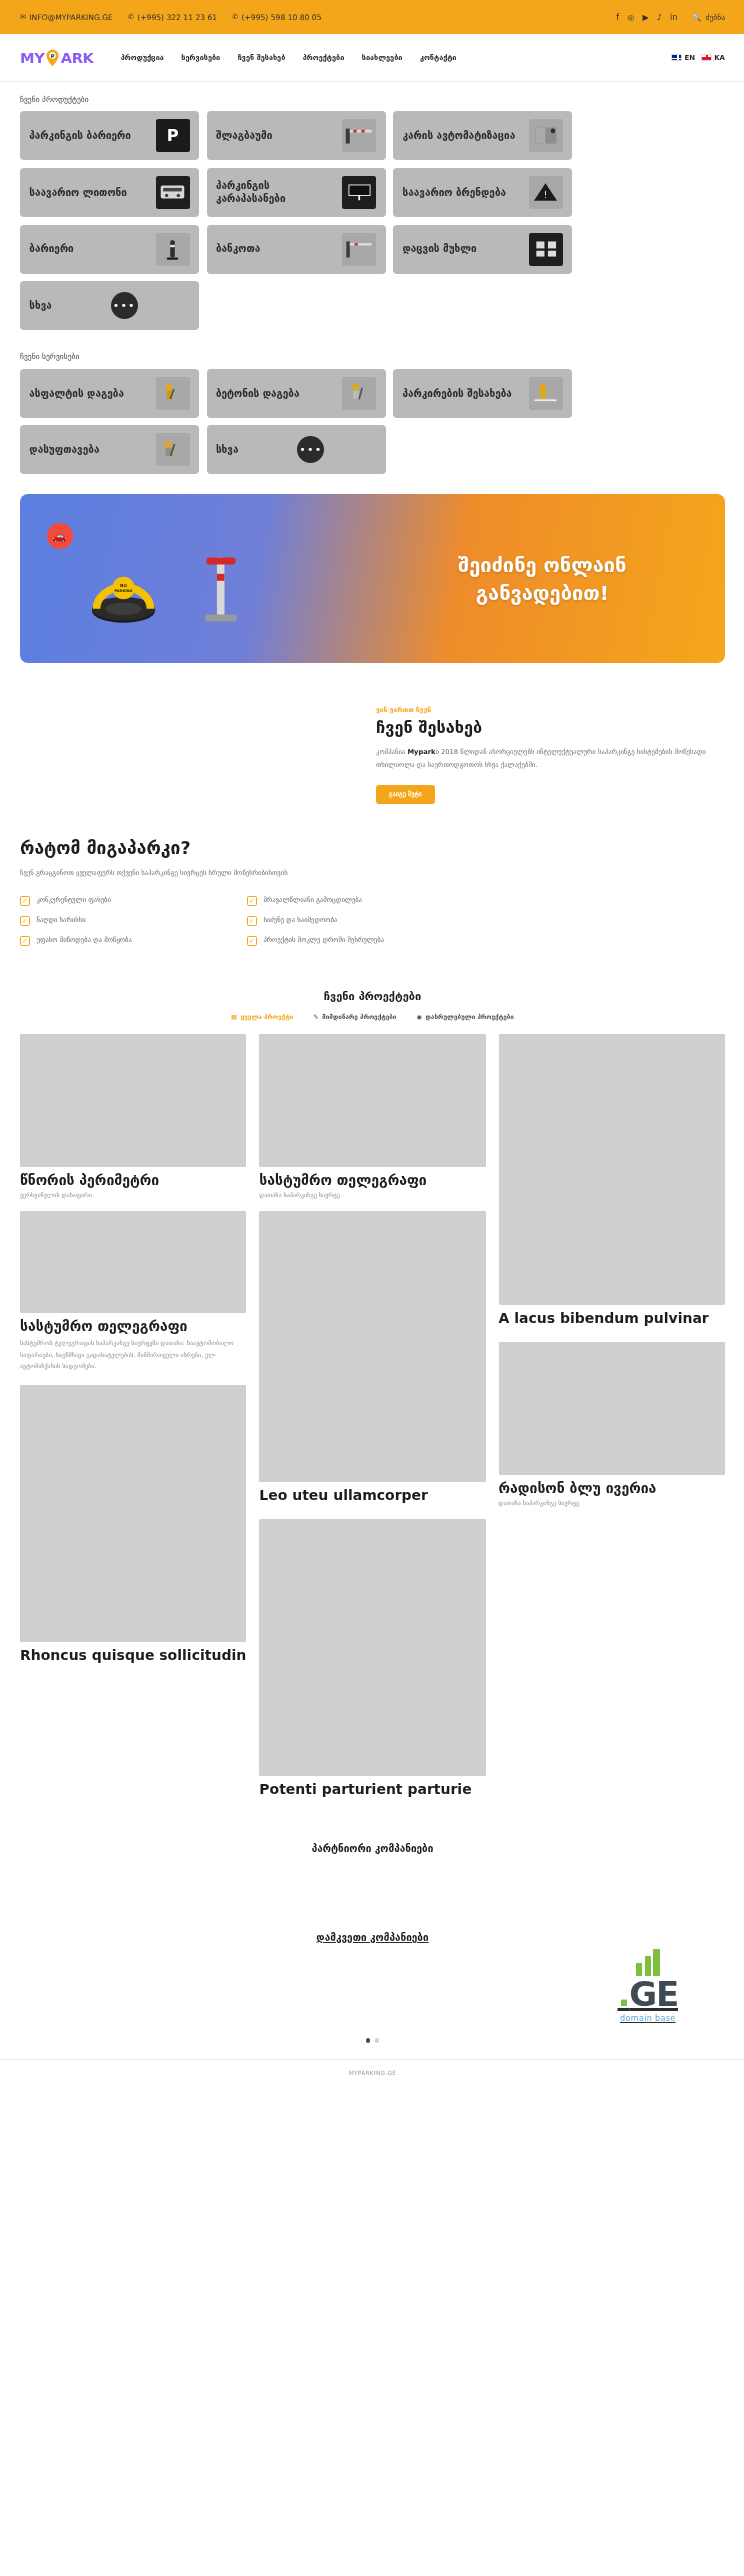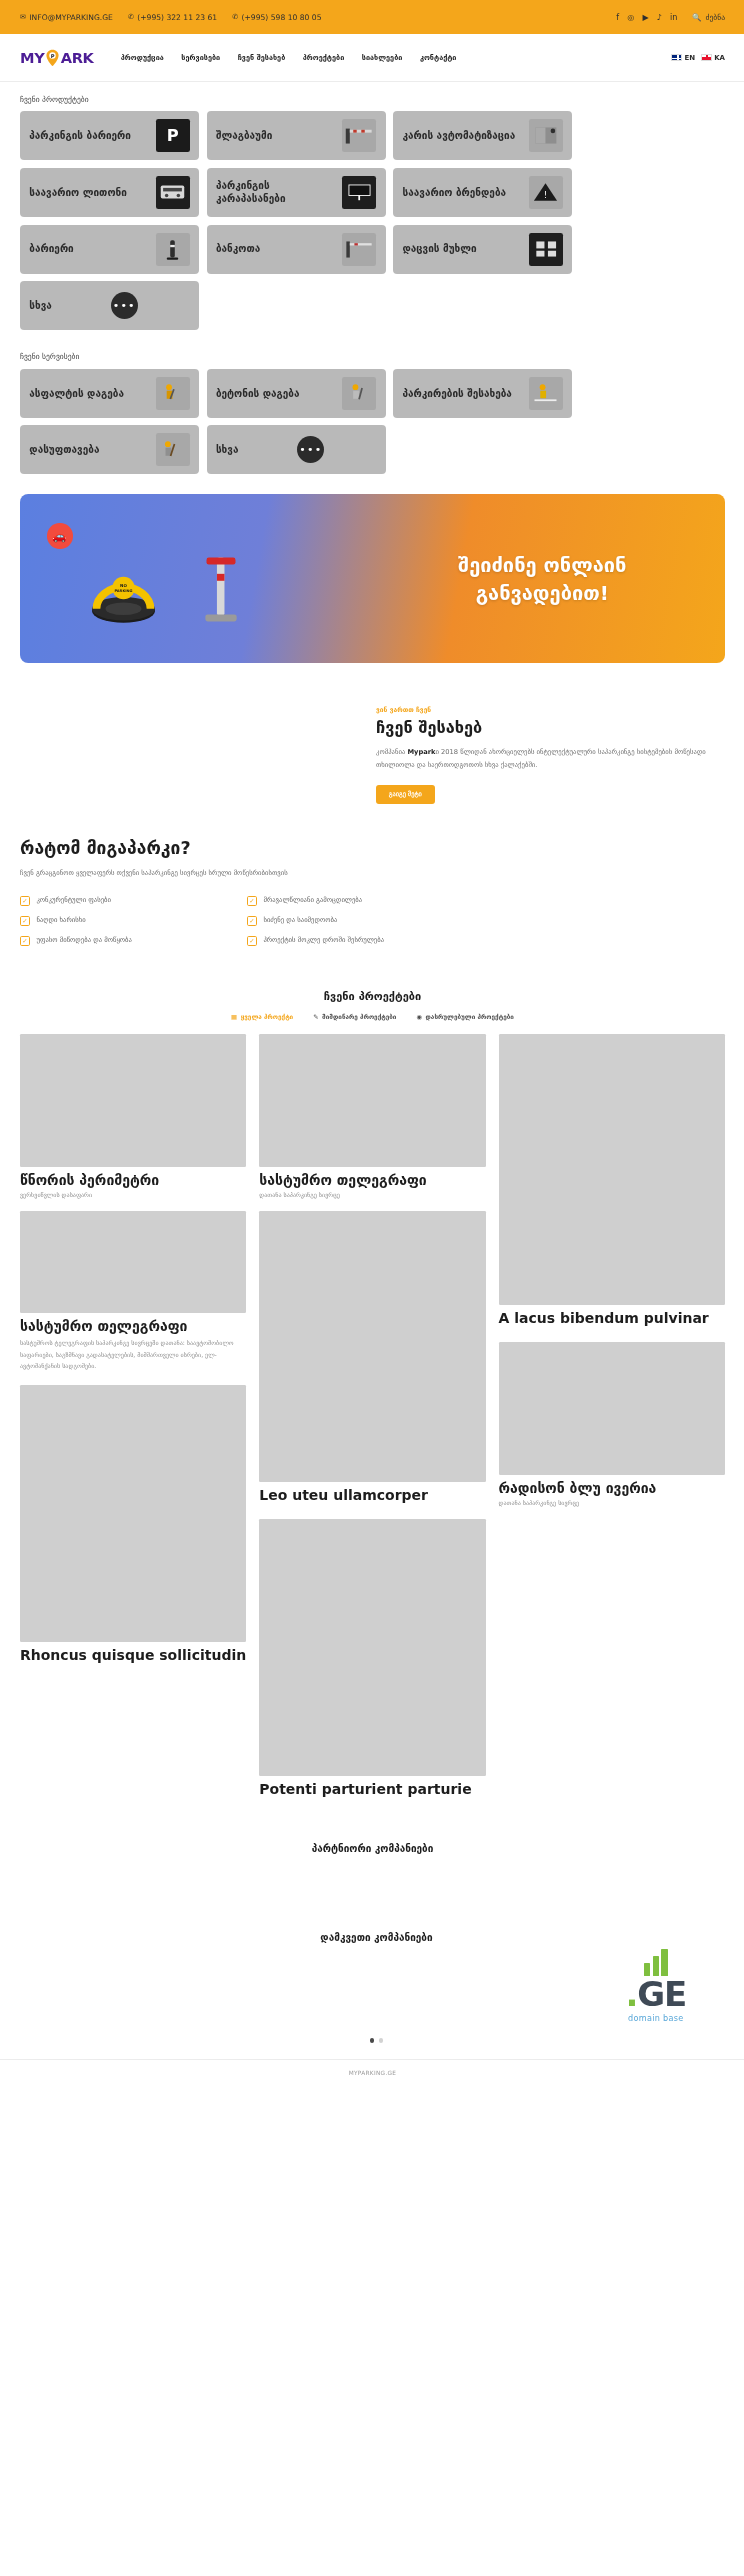--- a/index.html
+++ b/index.html
@@ -39,21 +39,21 @@
     align-items:center;
     padding:0 20px;
     gap:0;
     border-bottom:0.6px solid #ececec;
   }
   .logo { display:flex; align-items:center; gap:0; margin-right:27px; }
   .logo-text {
     font-weight:bold;
     font-size:14.6px;
     letter-spacing:-0.3px;
-    color:#4c1d95;
+    color:#8b5cf6;
     display:flex;
     align-items:center;
   }
   .logo-pin {
     position:relative;
     display:inline-block;
     width:15px; height:17.5px;
     margin:0 0.6px;
   }
   .logo-pin svg { position:absolute; top:0; left:0; }
@@ -201,21 +201,21 @@
   .col { display:flex; flex-direction:column; gap:12.8px; flex:1; }
   .ph { background:#cfcfcf; border-radius:1.2px; width:100%; }
   .card-t { font-size:14px; font-weight:bold; color:#1d1d1d; margin:5.2px 0 2.9px 0; }
   .card-s { font-size:6.1px; color:#8a8a8a; }
   .card-body { font-size:6.1px; color:#8a8a8a; line-height:1.9; }
 
   
   .partners { padding:20px 20px 0 20px; text-align:center; }
   .partners-h { font-size:10px; font-weight:bold; color:#1d1d1d; margin-bottom:23px; }
   .partner-row { height:35px; }
-  .founders { padding:20px 12px 0 20px; text-align:center; }
+  .founders { padding:20px 20px 0 20px; text-align:center;text-decoration:underline; }
   .founders-h { font-size:10px; font-weight:bold; color:#1d1d1d; margin-bottom:5.8px; }
   .ge-logo-wrap { display:flex; justify-content:flex-end; padding:0 47px 5.8px 0; }
   .ge-logo { text-align:center; }
   .ge-main { font-size:34px; font-weight:bold; color:#3f4a56; letter-spacing:-1.2px; line-height:1; }
   .ge-main .dot { color:#7fbf3f; }
   .ge-sub { font-size:8.1px; color:#59a7d8; letter-spacing:0.3px; margin-top:2.3px; }
   .ge-bars { display:flex; align-items:flex-end; gap:2.3px; justify-content:center; height:27px; margin-bottom:1.2px; }
   .ge-bars i { display:block; width:6.4px; background:#7fbf3f; border-radius:0.6px; }
   .carousel-dots { display:flex; justify-content:center; gap:4.7px; padding:9.3px 0 16.3px 0; }
   .cdot { width:4.1px; height:4.1px; border-radius:50%; background:#d2d2d2; cursor:pointer; }

